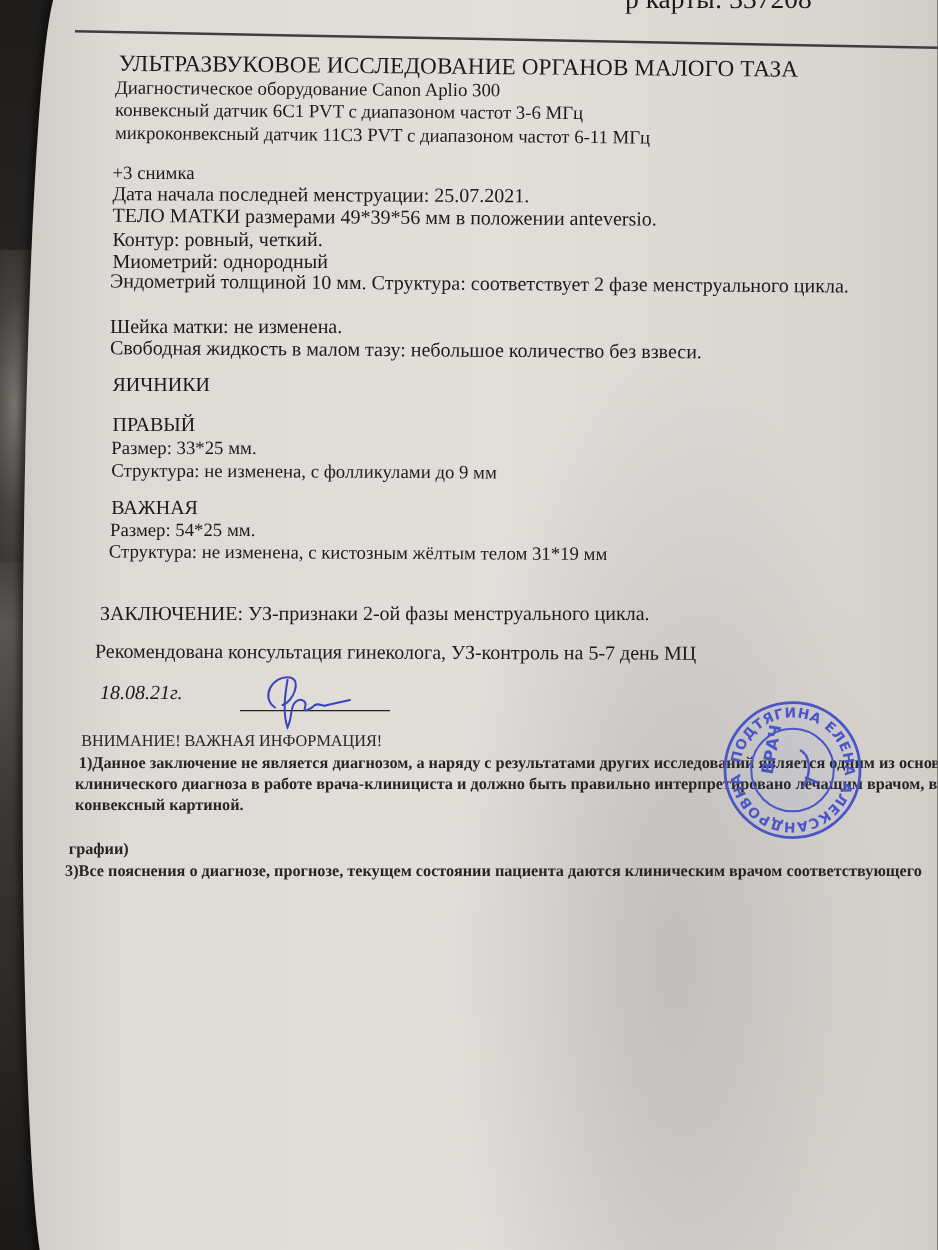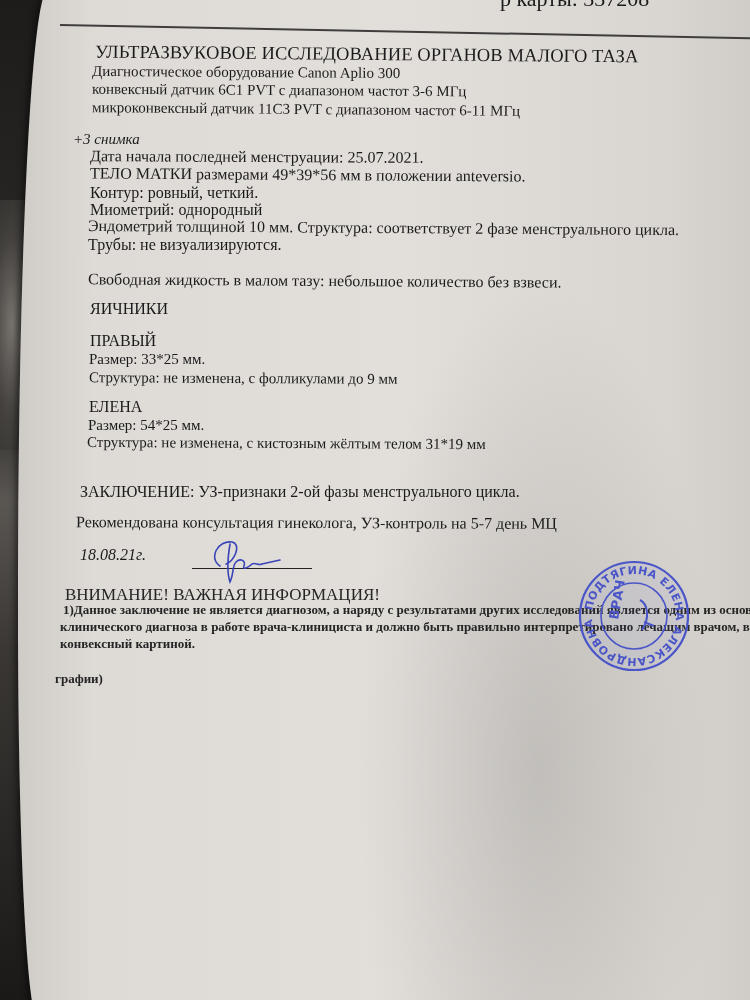--- a/index.html
+++ b/index.html
@@ -35,21 +35,21 @@
   .header-rule {
     position:absolute; left:60px; top:24px; width:700px; height:2px;
     background:#3f3e3c; transform:rotate(1.1deg); transform-origin:left center;
   }
   .doc { position:absolute; left:0; top:0; width:750px; height:720px; }
   .line { position:absolute; white-space:nowrap; }
   .title { left:95px; top:44px; font-size:18.5px; letter-spacing:.1px; transform:rotate(.5deg); }
   .s16 { font-size:16px; }
   .s15 { font-size:15px; }
   .s13b { font-size:13px; font-weight:bold; color:#262525; }
-  .s13 { font-size:17px; color:#262525; }
+  .s13 { font-size:13px; color:#262525; }
   .italic { font-style:italic; }
   .sig-line {
     position:absolute; left:192px; top:568px; width:120px; height:1px; background:#222;
   }
   .signature {
     position:absolute; left:200px; top:536px; width:90px; height:50px;
   }
   .stamp {
     position:absolute; left:578px; top:560px; width:112px; height:112px;
   }
@@ -65,53 +65,54 @@
 
 <div class="doc">
   <div class="header-card">р карты: 337208</div>
   <div class="header-rule"></div>
 
   <div class="line title">УЛЬТРАЗВУКОВОЕ ИССЛЕДОВАНИЕ ОРГАНОВ МАЛОГО ТАЗА</div>
   <div class="line s15" style="left:92px;top:64px;transform:rotate(.4deg)">Диагностическое оборудование Canon Aplio 300</div>
   <div class="line s15" style="left:92px;top:82px;transform:rotate(.4deg)">конвексный датчик 6С1 PVT с диапазоном частот 3-6 МГц</div>
   <div class="line s15" style="left:92px;top:101px;transform:rotate(.5deg)">микроконвексный датчик 11С3 PVT с диапазоном частот 6-11 МГц</div>
 
-  <div class="line s15" style="left:73px;top:131px;font-style:italic;">+3 снимка</div>
+  <div class="line s15" style="left:90px;top:131px;">+3 снимка</div>
   <div class="line s16" style="left:90px;top:148px;transform:rotate(.3deg)">Дата начала последней менструации: 25.07.2021.</div>
   <div class="line s16" style="left:90px;top:166px;transform:rotate(.4deg)">ТЕЛО МАТКИ размерами 49*39*56 мм в положении anteversio.</div>
   <div class="line s16" style="left:90px;top:201px;">Миометрий: однородный</div>
   <div class="line s16" style="left:90px;top:184px;">Контур: ровный, четкий.</div>
   <div class="line s16" style="left:88px;top:219px;transform:rotate(.4deg)">Эндометрий толщиной 10 мм. Структура: соответствует 2 фазе менструального цикла.</div>
-  <div class="line s16" style="left:88px;top:236px;">Трубы: не визуализируются.</div>
+  <div class="line s16" style="left:88px;top:253px;">Шейка матки: не изменена.</div>
   <div class="line s16" style="left:88px;top:272px;transform:rotate(.4deg)">Свободная жидкость в малом тазу: небольшое количество без взвеси.</div>
 
   <div class="line s16" style="left:90px;top:300px;">ЯИЧНИКИ</div>
 
   <div class="line s16" style="left:90px;top:332px;">ПРАВЫЙ</div>
   <div class="line s15" style="left:89px;top:351px;">Размер: 33*25 мм.</div>
   <div class="line s15" style="left:89px;top:370px;transform:rotate(.3deg)">Структура: не изменена, с фолликулами до 9 мм</div>
 
-  <div class="line s16" style="left:89px;top:398px;">ЕЛЕНА</div>
+  <div class="line s16" style="left:89px;top:398px;">ВАЖНАЯ</div>
   <div class="line s15" style="left:88px;top:417px;">Размер: 54*25 мм.</div>
   <div class="line s15" style="left:87px;top:435px;transform:rotate(.3deg)">Структура: не изменена, с кистозным жёлтым телом 31*19 мм</div>
 
   <div class="line s16" style="left:80px;top:483px;">ЗАКЛЮЧЕНИЕ: УЗ-признаки 2-ой фазы менструального цикла.</div>
   <div class="line s16" style="left:76px;top:514px;transform:rotate(.2deg)">Рекомендована консультация гинеколога, УЗ-контроль на 5-7 день МЦ</div>
 
   <div class="line s16 italic" style="left:80px;top:546px;">18.08.21г.</div>
   <div class="sig-line"></div>
   <svg class="signature" viewBox="0 0 90 50">
     <path d="M20 30 C 8 22, 18 4, 32 6 C 42 8, 34 26, 26 28 M30 8 C 28 20, 26 34, 30 46 C 34 38, 32 30, 36 26 C 40 22, 46 24, 44 30 C 42 34, 48 32, 52 28 C 56 26, 58 30, 62 28 L 80 24" fill="none" stroke="#3a45b8" stroke-width="1.6" stroke-linecap="round"></path>
   </svg>
 
   <div class="line s13" style="left:65px;top:585px;">ВНИМАНИЕ! ВАЖНАЯ ИНФОРМАЦИЯ!</div>
   <div class="line s13b" style="left:63px;top:602px;">1)Данное заключение не является диагнозом, а наряду с результатами других исследований является одним из основа</div>
   <div class="line s13b" style="left:60px;top:619px;">клинического диагноза в работе врача-клинициста и должно быть правильно интерпретировано лечащим врачом, в с</div>
   <div class="line s13b" style="left:60px;top:636px;">конвексный картиной.</div>
   <div class="line s13b" style="left:55px;top:671px;">графии)</div>
+  <div class="line s13b" style="left:52px;top:689px;">3)Все пояснения о диагнозе, прогнозе, текущем состоянии пациента даются клиническим врачом соответствующего</div>
 
   <svg class="stamp" viewBox="0 0 112 112">
     <defs>
       <path id="ring" d="M56,56 m-42,0 a42,42 0 1,1 84,0 a42,42 0 1,1 -84,0"></path>
     </defs>
     <circle cx="56" cy="56" r="54" fill="rgba(74,85,200,0.06)" stroke="#4a55c8" stroke-width="2.2"></circle>
     <circle cx="56" cy="56" r="33" fill="none" stroke="#4a55c8" stroke-width="1.6"></circle>
     <text font-family="DejaVu Sans, sans-serif" font-size="11" font-weight="bold" fill="#4a55c8" letter-spacing="0.5">
       <textPath href="#ring" startOffset="2%">ПОДТЯГИНА ЕЛЕНА АЛЕКСАНДРОВНА *</textPath>
     </text>

